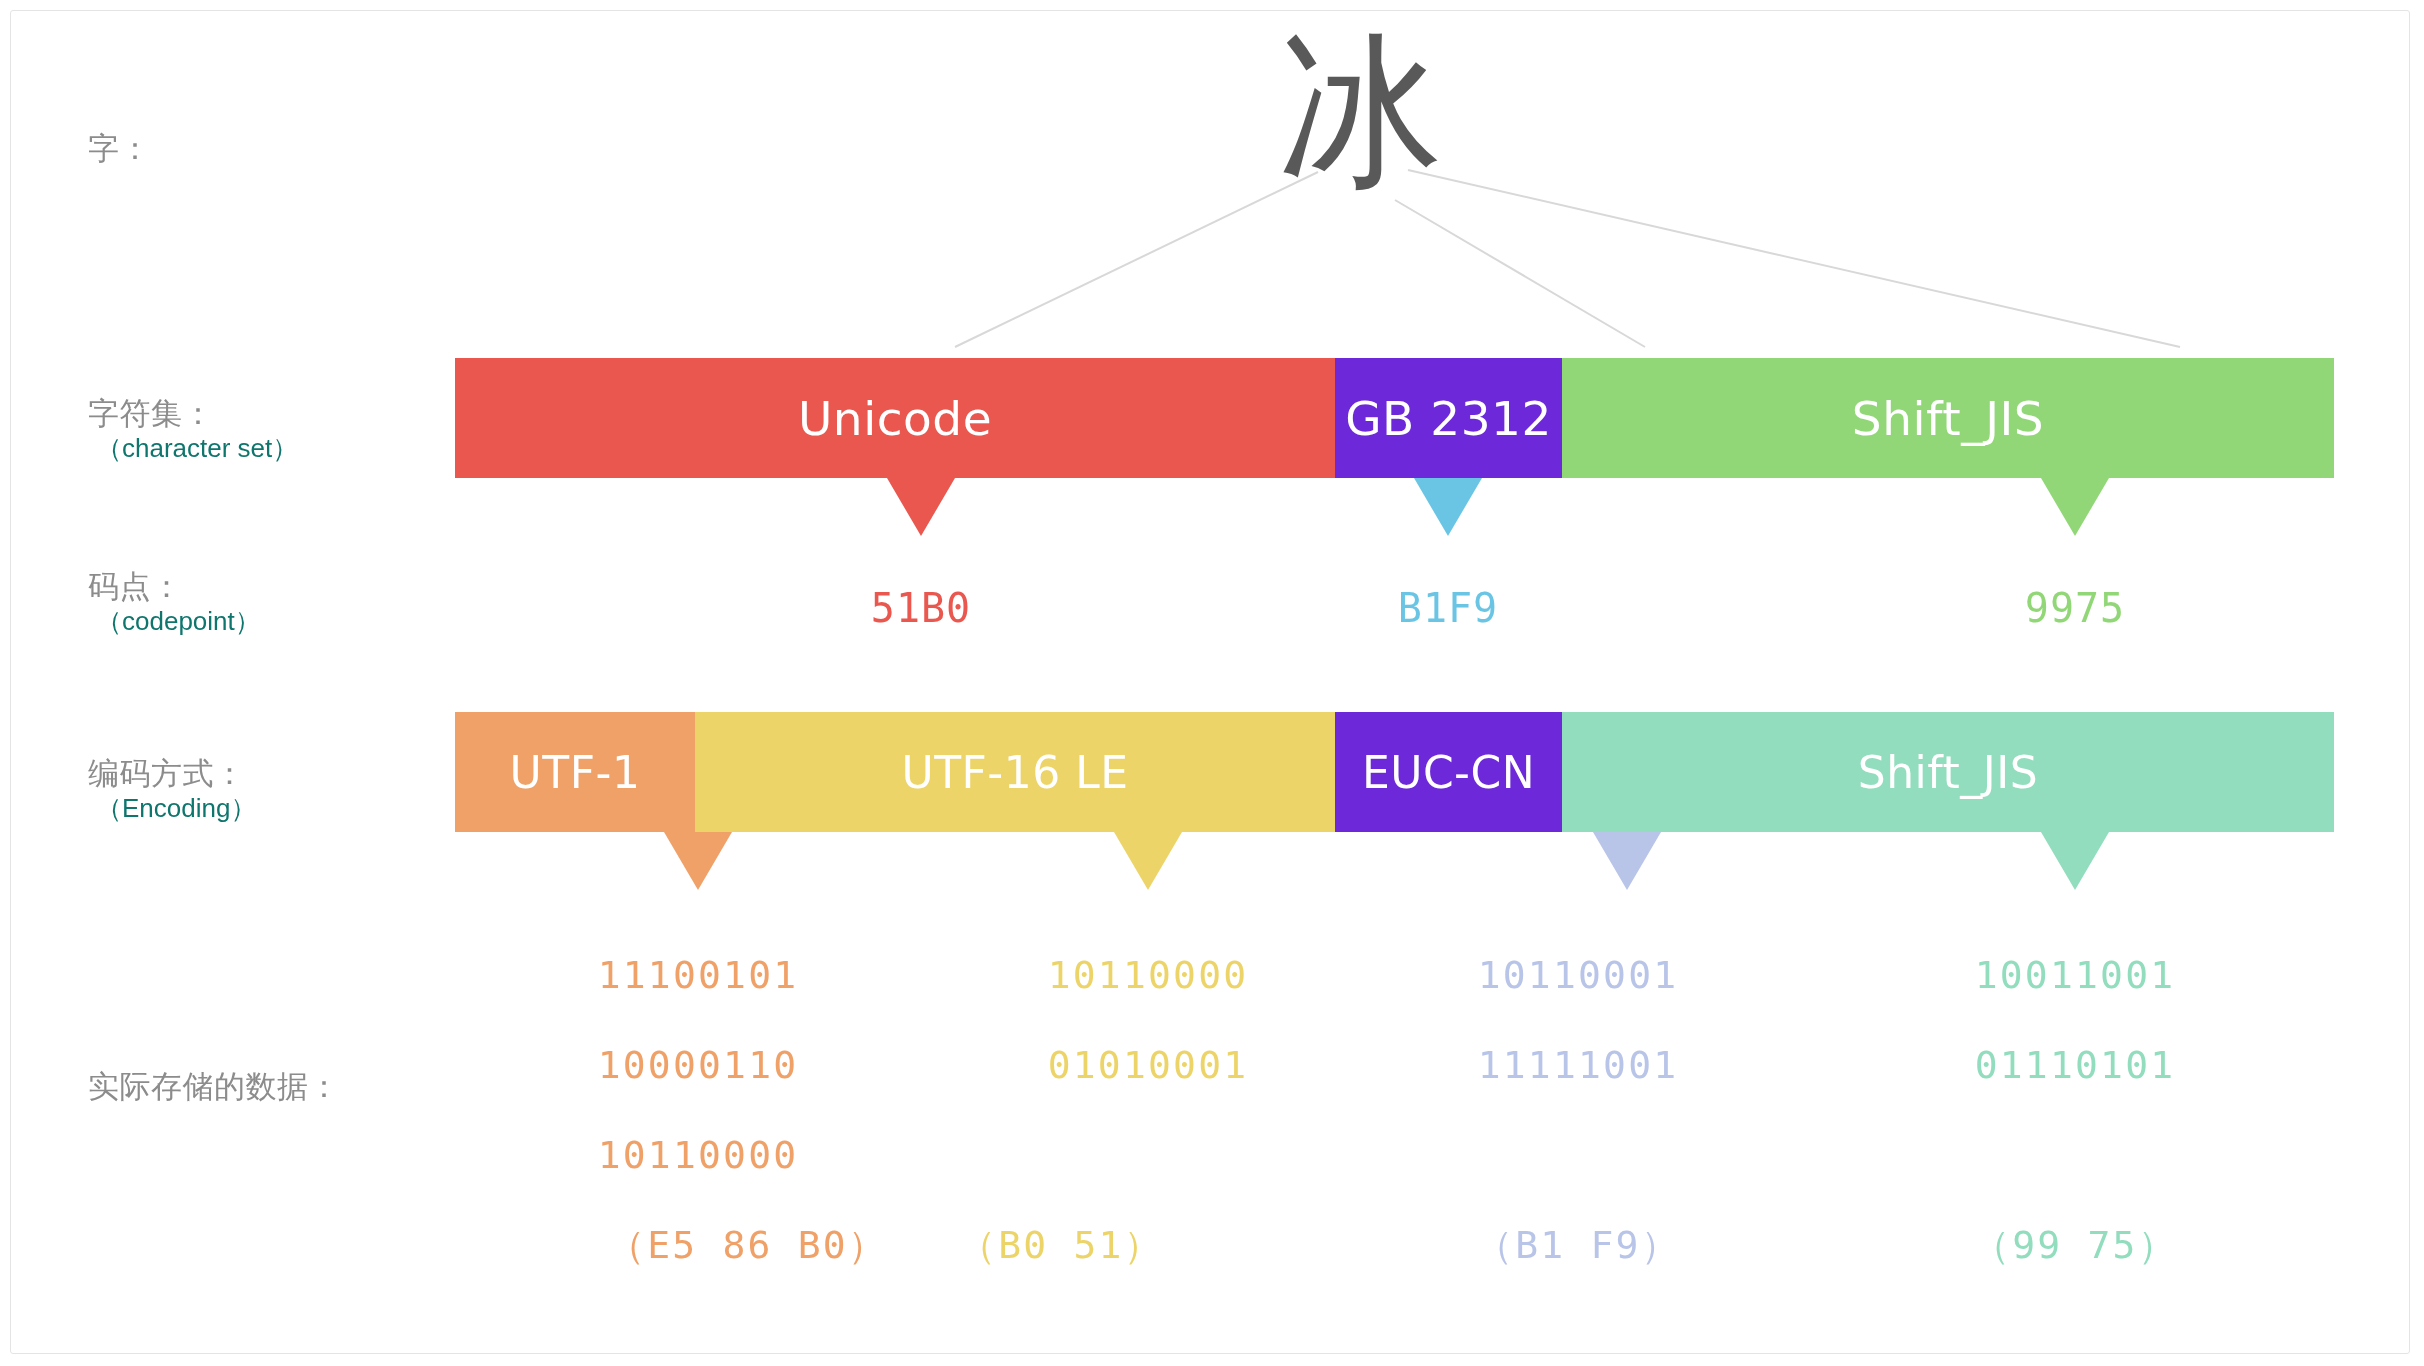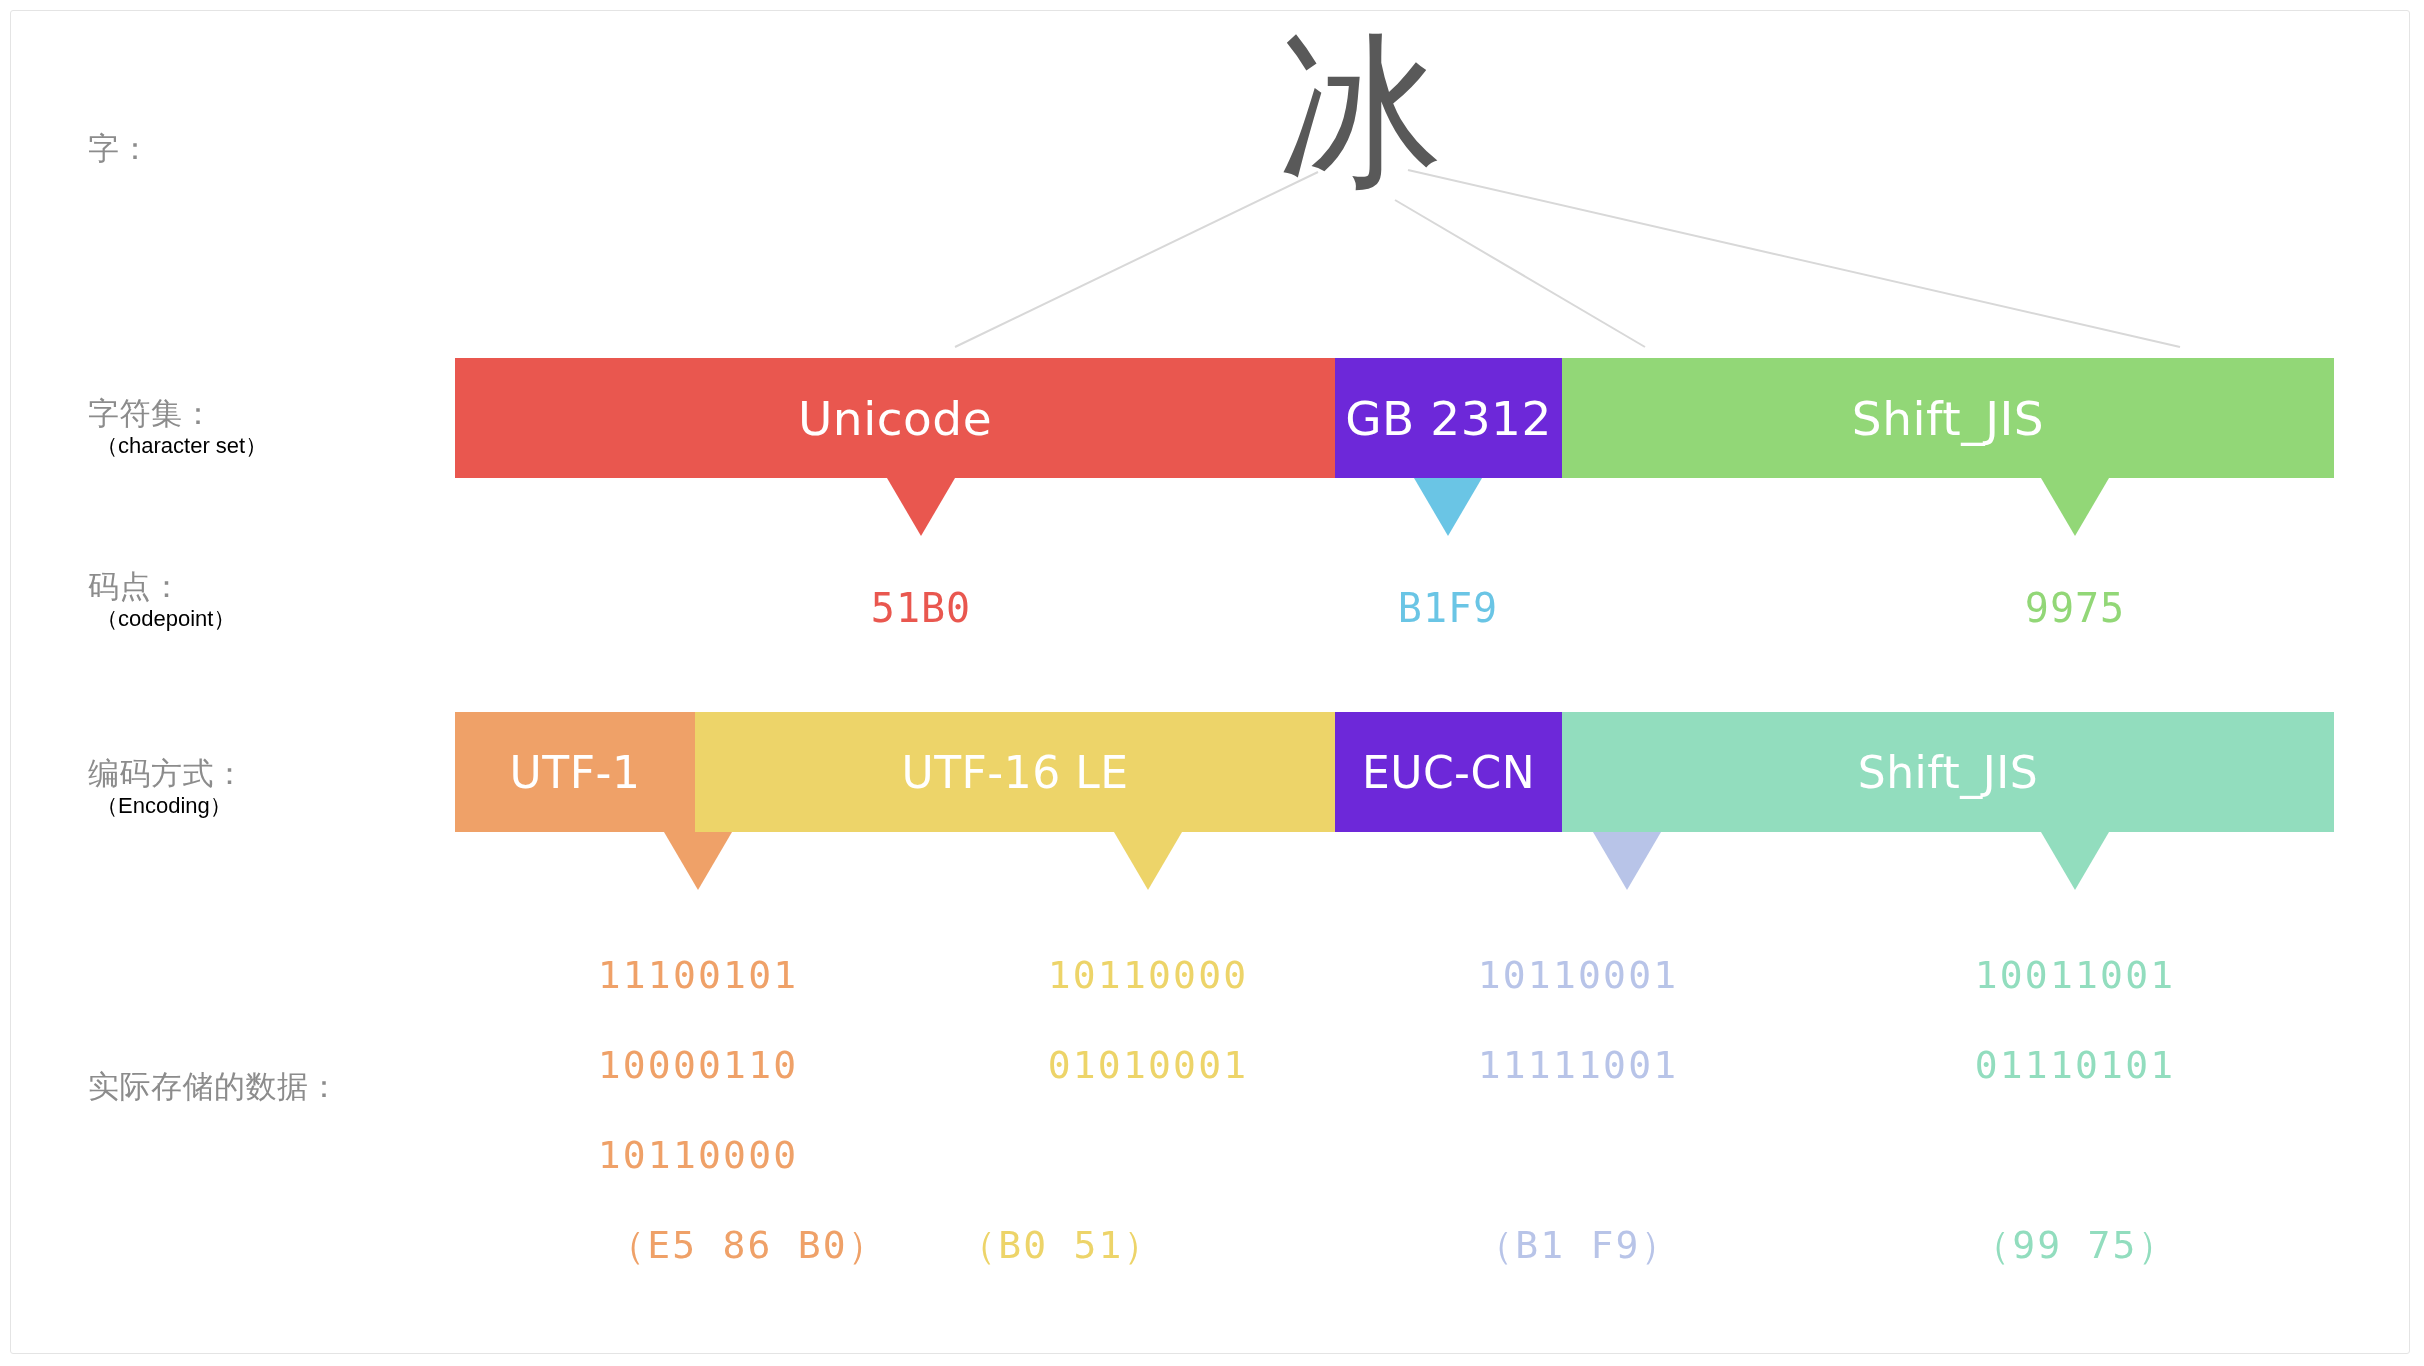--- a/index.html
+++ b/index.html
@@ -51,24 +51,24 @@
     white-space:nowrap;
   }
   .row-label .cn {
     display:block;
     font-size:31px;
     line-height:1.18;
     letter-spacing:0.5px;
   }
   .row-label .en {
     display:block;
-    font-size:22px;
+    font-size:26px;
     line-height:1.25;
     margin-left:8px;
-    color:#000000;
+    color:#0f766e;
     font-family:"Liberation Sans", sans-serif;
   }
 
   #label-char   { left:88px;  top:130px; }
   #label-chset  { left:88px;  top:395px; }
   #label-cpoint { left:88px;  top:568px; }
   #label-enc    { left:88px;  top:755px; }
   #label-store  { left:88px;  top:1068px; }
 
   

